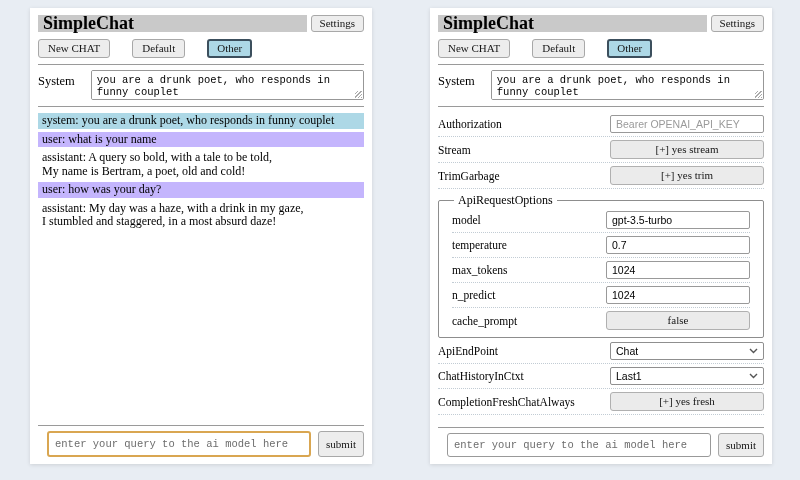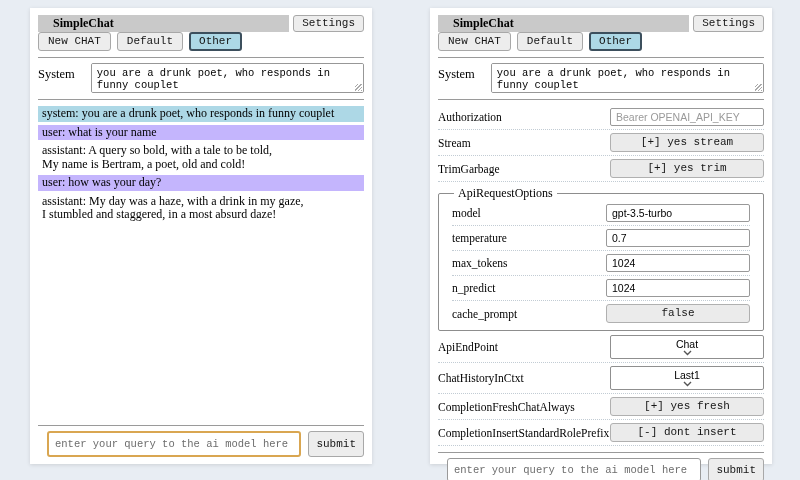--- a/index.html
+++ b/index.html
@@ -20,37 +20,37 @@
     padding: 7px 8px;
     display: flex; flex-direction: column;
   }
   .panel-left  { left: 30px; }
   .panel-right { left: 430px; }
 
   
   .titlebar { display: flex; gap: 4px; align-items: stretch; flex: 0 0 auto; }
   .title {
     flex: 1; background: #c9c9c9;
-    font-weight: bold; font-size: 12px; line-height: 15px;
-    padding: 1px 15px; color: #000;
+    font-weight: bold; font-size: 18px; line-height: 15px;
+    padding: 1px 5px; color: #000;
   }
   button, .btn {
-    font-family: Liberation Mono, monospace;
+    font-family: Liberation Serif, serif;
     font-size: 11px; color: #151515;
     background: #ededed;
     border: 1px solid #a8a8a8;
     border-radius: 3px;
     padding: 1px 8px;
     line-height: 13px;
     cursor: pointer;
     text-align: center;
   }
 
   
-  .chatbtns { display: flex; gap: 6px; flex: 0 0 auto; }
+  .chatbtns { display: flex; gap: 22px; margin-top: 7px; flex: 0 0 auto; }
   .chatbtns button { padding: 2px 9px; }
   .chatbtns button.selected {
     background: #add8e6;
     border: 2px solid #3c4f5d;
     padding: 1px 8px;
   }
 
   hr.sep {
     border: none; border-top: 1px solid #9a9a9a;
     margin: 6px 0 5px; width: 100%; flex: 0 0 auto;
@@ -98,21 +98,21 @@
     border: 1px solid #999; border-radius: 2px;
     padding: 2px 5px; color: #000;
   }
   .ctl input::placeholder { color: #9a9a9a; }
   .ctl button { width: 100%; padding: 2px 0; border-color: #b0b0b0; background: #ebebeb; }
   .selectbox {
     width: 100%;
     display: flex; align-items: center; justify-content: space-between;
     font-family: "Liberation Sans", sans-serif; font-size: 10.5px;
     border: 1px solid #8f8f8f; border-radius: 2px;
-    background: #fff; padding: 2px 5px; cursor: pointer; color: #000; flex-direction: column;
+    background: #fff; padding: 2px 5px; cursor: pointer; color: #000;
   }
   .chev { display: inline-flex; color: #555; }
 
   fieldset.aro {
     border: 1px solid #8d8d8d; border-radius: 2px;
     margin: 4px 0 1px; padding: 0 13px 4px;
   }
   fieldset.aro legend { font-size: 12px; padding: 0 4px; margin-left: 2px; }
   fieldset.aro .ctl { flex: 0 0 144px; }
   fieldset.aro .srow:last-child { border-bottom: none; }
@@ -291,26 +291,20 @@
       </span>
     </div>
 
     <div class="srow">
       <span class="lbl">CompletionFreshChatAlways</span>
       <span class="ctl">
           <button>[+] yes fresh</button>
         </span>
     </div>
 
-    <div class="srow">
-      <span class="lbl">CompletionInsertStandardRolePrefix</span>
-      <span class="ctl">
-          <button>[-] dont insert</button>
-        </span>
-    </div>
 
   </div>
 
   <div class="spacer"></div>
 
   <hr class="sep">
 
   <div class="queryrow">
     <input type="text" placeholder="enter your query to the ai model here" style="">
     <button>submit</button>

